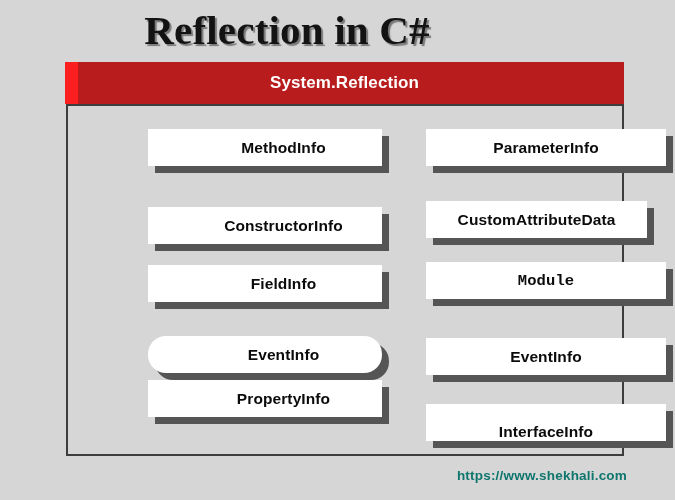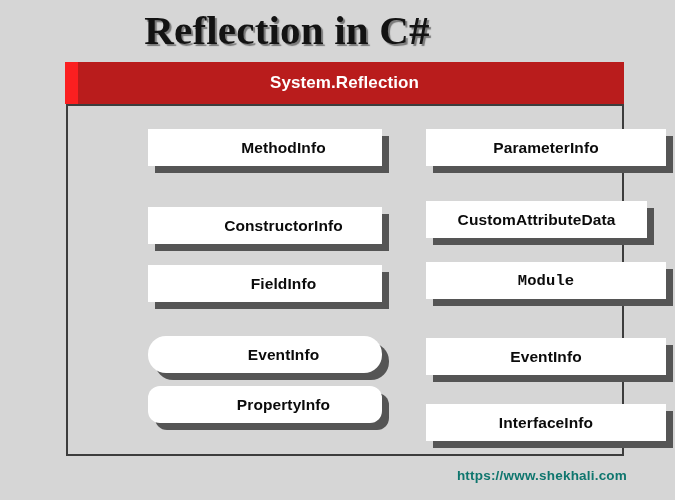--- a/index.html
+++ b/index.html
@@ -131,36 +131,36 @@
       </div>
       <div class="node" style="top: 101px;">
         <span class="node-label">ConstructorInfo</span>
       </div>
       <div class="node" style="top: 159px;">
         <span class="node-label">FieldInfo</span>
       </div>
       <div class="node" style="top: 230px; border-radius: 18px;">
         <span class="node-label">EventInfo</span>
       </div>
-      <div class="node" style="top: 280px; border-radius: 12px;">
+      <div class="node" style="top: 274px;">
         <span class="node-label">PropertyInfo</span>
       </div>
     </div>
   <div class="column right">
       <div class="node" style="top: 23px; text-align: right;">
         <span class="node-label">ParameterInfo</span>
       </div>
       <div class="node wide" style="top: 95px;">
         <span class="node-label">CustomAttributeData</span>
       </div>
       <div class="node" style="top: 156px; font-family: Liberation Mono, monospace;">
         <span class="node-label">Module</span>
       </div>
       <div class="node" style="top: 232px;">
         <span class="node-label">EventInfo</span>
       </div>
-      <div class="node" style="top: 298px;">
+      <div class="node" style="top: 298px; align-items: flex-end;">
         <span class="node-label">InterfaceInfo</span>
       </div>
     </div>
 </div>
 
 <div class="footer-url">https://www.shekhali.com</div>
 
 </body></html>

